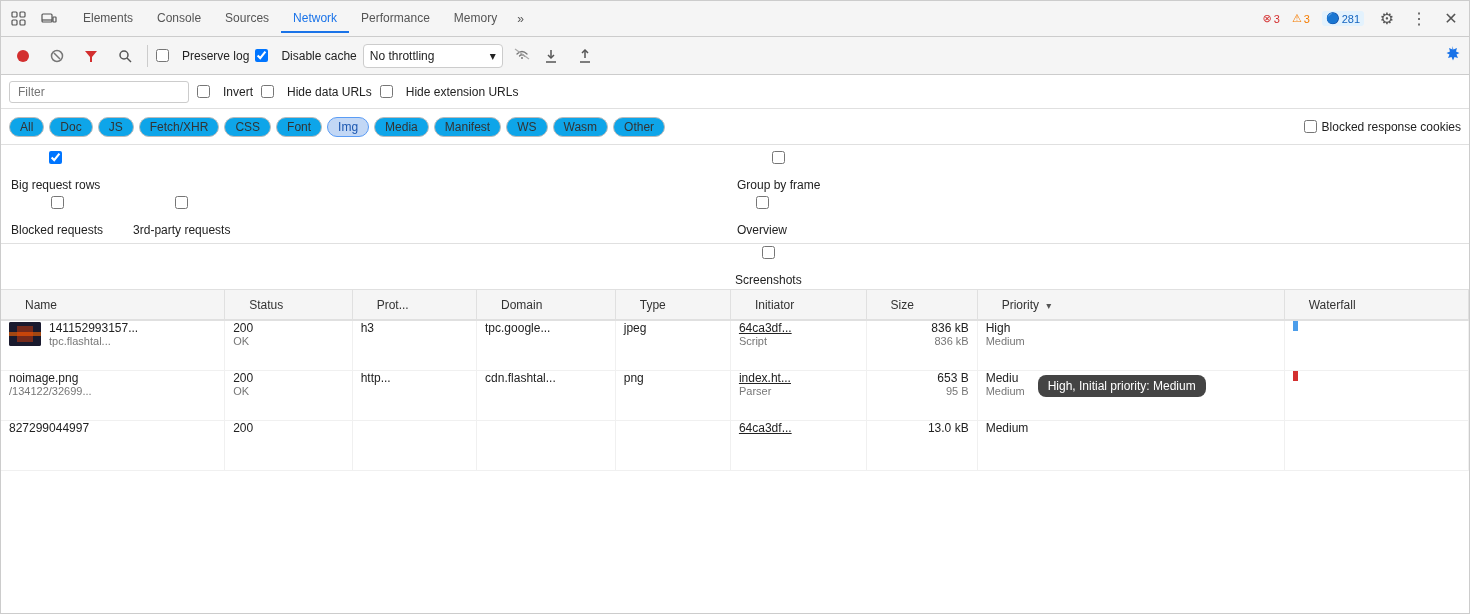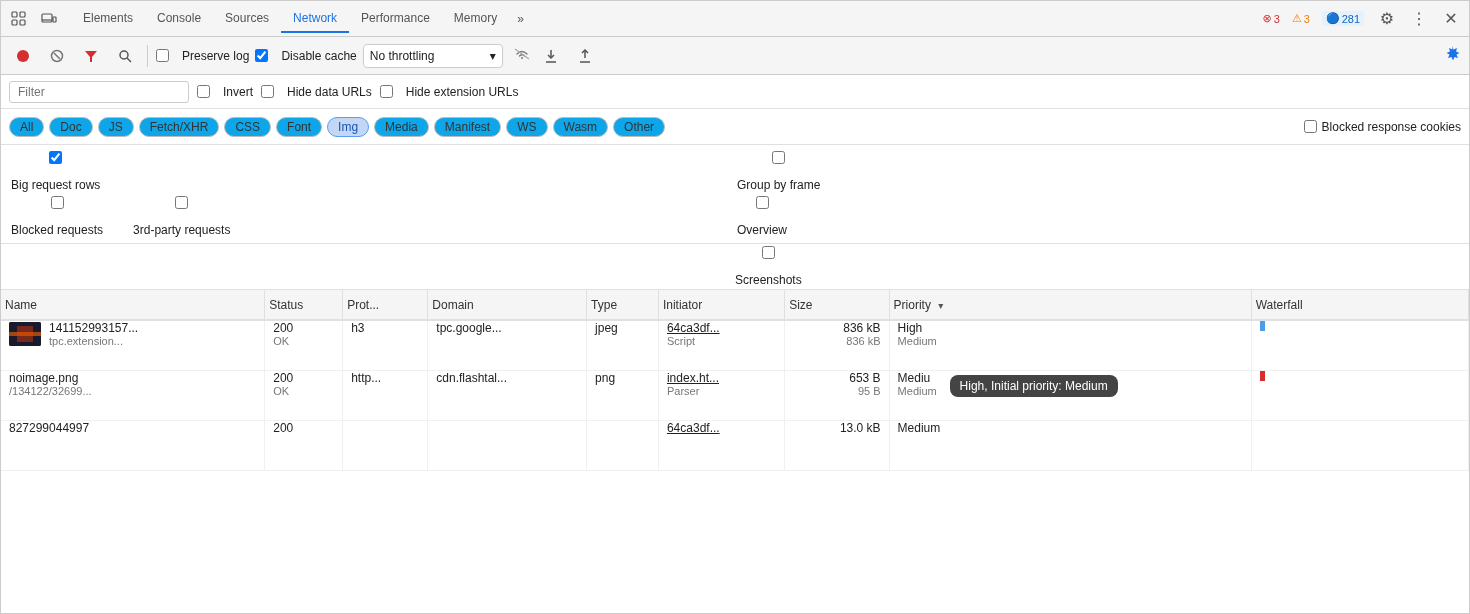--- a/index.html
+++ b/index.html
@@ -52,21 +52,21 @@
     }
     .type-btn { border: 1px solid #bbb; border-radius: 12px; padding: 2px 10px; font-size: 12px; cursor: pointer; background: #0ea5e9; color: #333; white-space: nowrap; }
     .type-btn.active { background: #c2d7f5; border-color: #5a9cf5; color: #1a56b0; }
     .blocked-cookies-label { display: flex; align-items: center; gap: 5px; margin-left: auto; font-size: 12px; cursor: pointer; }
     .opt-item { display: flex; align-items: center; gap: 14px; font-size: 12px; cursor: pointer; flex-direction: column; }
 
     
     .table-container { background: white; overflow: auto; flex: 1; }
     .net-table { width: 100%; border-collapse: collapse; font-size: 12px; }
     .net-table thead tr { background: #f5f5f5; border-bottom: 2px solid #e0e0e0; height: 30px; }
-    .net-table th { text-align: left; padding: 4px 4px; font-weight: 500; color: #333; border-right: 1px solid #e0e0e0; white-space: nowrap; position: relative; }
+    .net-table th { text-align: left; padding: 4px 24px; font-weight: 500; color: #333; border-right: 1px solid #e0e0e0; white-space: nowrap; position: relative; }
     .net-table th .sort-arrow { margin-left: 4px; font-size: 10px; color: #555; }
     .net-table td { padding: 0 8px; border-right: 1px solid #f0f0f0; vertical-align: top; }
     .net-table tr.data-row { border-bottom: 1px solid #f0f0f0; height: 50px; }
     .cell-name-main { font-size: 12px; color: #222; }
     .cell-name-sub { font-size: 11px; color: #777; }
     .cell-status-ok { font-size: 11px; color: #777; }
     .cell-sub { font-size: 11px; color: #777; }
     .cell-link { text-decoration: underline; color: #222; cursor: pointer; }
     .priority-tooltip {
       position: absolute; background: #444; color: white; padding: 4px 10px;
@@ -297,21 +297,21 @@
             <div class="name-cell">
               <div class="thumb">
                 <svg width="32" height="24" viewBox="0 0 32 24">
                   <rect width="32" height="24" fill="#1a1a2e"></rect>
                   <rect x="0" y="10" width="32" height="4" fill="#ff6600" opacity="0.6"></rect>
                   <rect x="8" y="4" width="16" height="16" fill="#ff4400" opacity="0.4"></rect>
                 </svg>
               </div>
               <div>
                 <div class="cell-name-main">141152993157...</div>
-                <div class="cell-name-sub">tpc.extension...</div>
+                <div class="cell-name-sub">tpc.flashtal...</div>
               </div>
             </div>
           </td>
           <td>
             <div>200</div>
             <div class="cell-status-ok">OK</div>
           </td>
           <td>
             <div>h3</div>
           </td>

